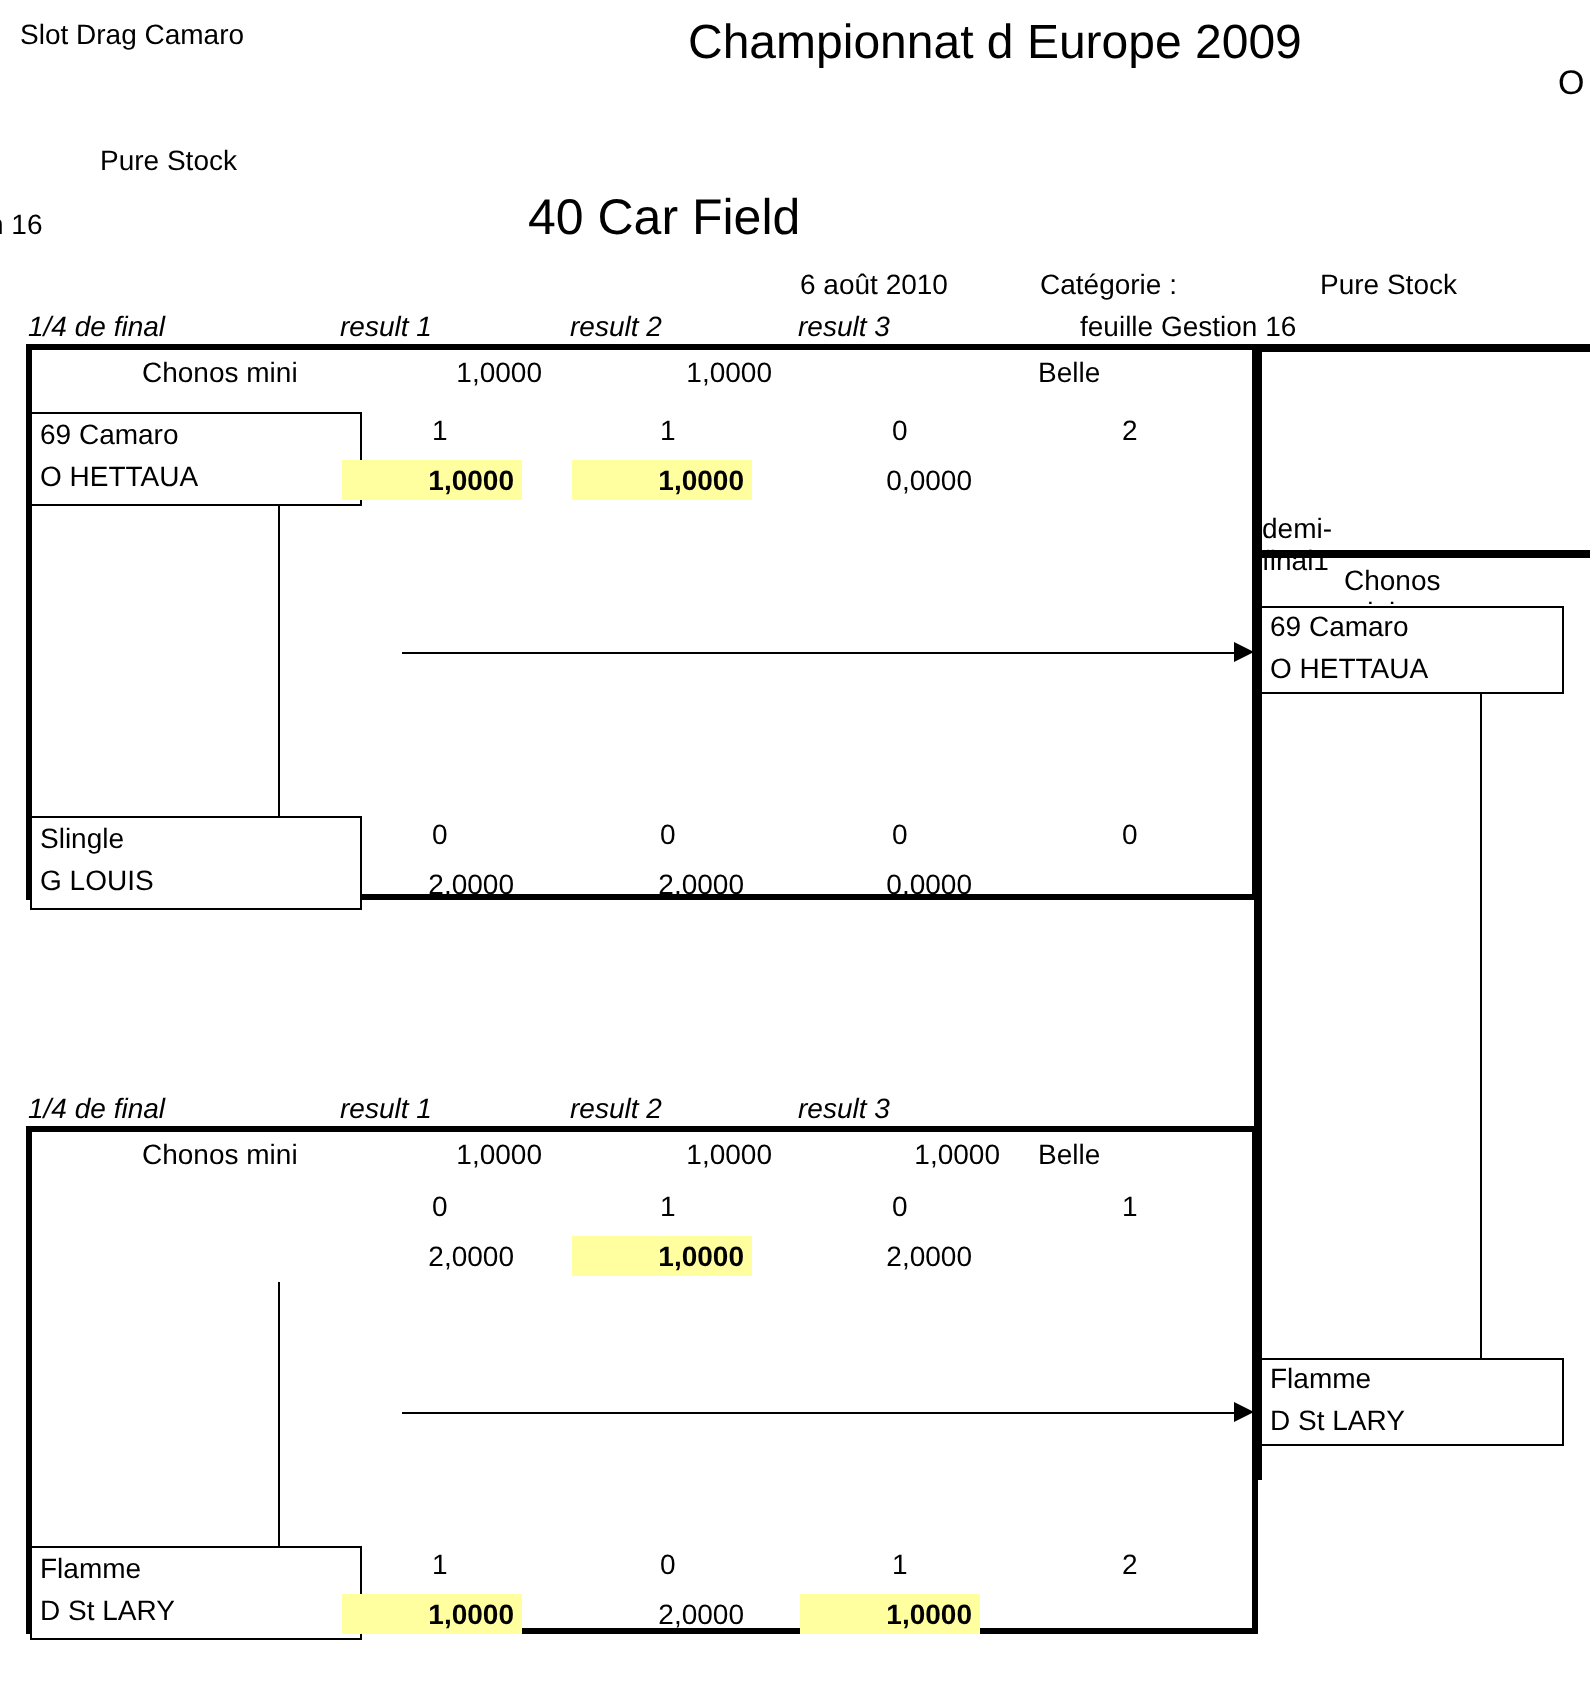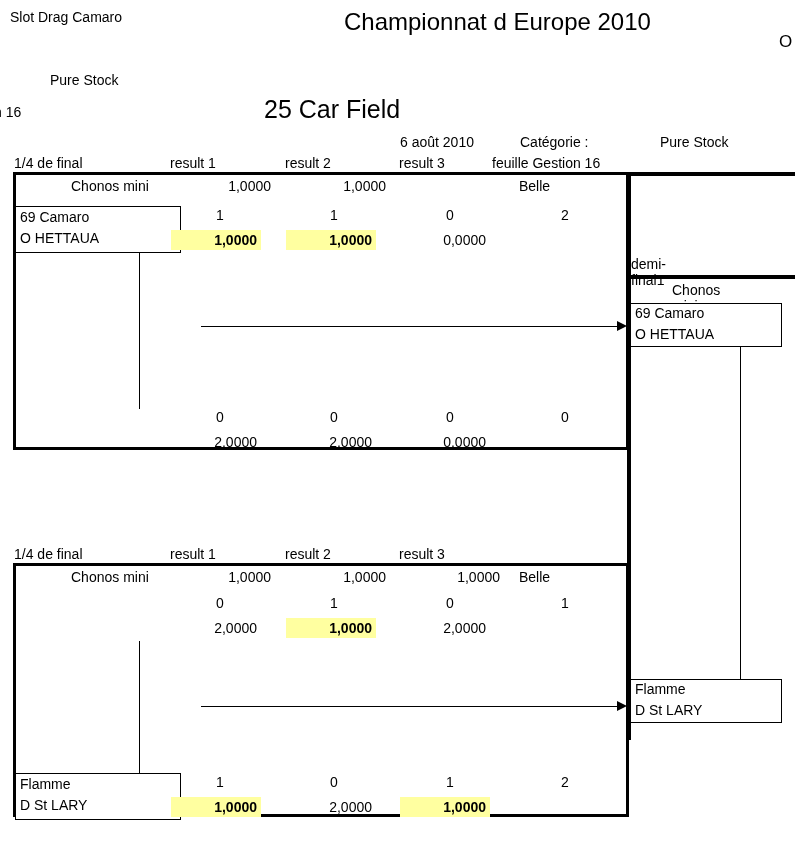--- a/index.html
+++ b/index.html
@@ -22,24 +22,24 @@
   .t-slot      { left: 10px;  top: 9px;   font-size: 14px; }
   .t-champ     { left: 344px; top: 8px;   font-size: 24px; }
   .t-oclip     { left: 779px; top: 32px;  font-size: 17px; }
   .t-pure1     { left: 50px;  top: 72px;  font-size: 14px; }
   .t-gestclip  { left: -6px;  top: 104px; font-size: 14px; }
   .t-32car     { left: 264px; top: 95px;  font-size: 25px; font-weight: normal; }
 
   .t-date      { left: 400px; top: 134px; font-size: 14px; }
   .t-categ     { left: 520px; top: 134px; font-size: 14px; }
   .t-purecat   { left: 660px; top: 134px; font-size: 14px; }
-  .t-feuille   { left: 492px; top: 155px; font-size: 14px; }
-
-  
-  .round-label { font-size: 14px; }
+  .t-feuille   { left: 540px; top: 155px; font-size: 14px; }
+
+  
+  .round-label { font-size: 14px; font-style: italic; }
 
   
   .match-block {
     position: absolute;
     border: 3px solid #000;
     background: #fff;
     box-sizing: border-box;
   }
   .hdr-row, .comp-row {
     position: absolute;
@@ -135,25 +135,25 @@
   .semi-vline {
     position: absolute;
     width: 1px;
     background: #000;
   }
 </style>
 </head>
 <body>
 
 <div class="abs t-slot">Slot Drag Camaro</div>
-<div class="abs t-champ">Championnat d Europe 2010</div>
+<div class="abs t-champ">Championnat d Europe 2009</div>
 <div class="abs t-oclip">O</div>
 <div class="abs t-pure1">Pure Stock</div>
 <div class="abs t-gestclip">n 16</div>
-<div class="abs t-32car">25 Car Field</div>
+<div class="abs t-32car">40 Car Field</div>
 
 <div class="abs t-date">6 août 2010</div>
 <div class="abs t-categ">Catégorie :</div>
 <div class="abs t-purecat">Pure Stock</div>
 <div class="abs t-feuille">feuille Gestion 16</div>
 
 <div class="abs round-label" style="left:14px; top:155px;">1/4 de final</div>
 <div class="abs round-label" style="left:170px; top:155px;">result 1</div>
 <div class="abs round-label" style="left:285px; top:155px;">result 2</div>
 <div class="abs round-label" style="left:399px; top:155px;">result 3</div>
@@ -182,20 +182,24 @@
     <div class="val bold hl" style="left:270px; top:24px; width:82px; padding:2px 4px;">1,0000</div>
     <div class="val" style="left:384px; top:24px; width:82px; padding:2px 4px;">0,0000</div>
   </div>
 
   <div class="v-connect" style="left:123px; top:78px; height:156px;"></div>
 
   <div class="arrow-line" style="left:185px; top:151px; width:416px;"></div>
   <div class="arrow-head" style="left:601px; top:146px;"></div>
 
   <div class="comp-row" style="top:233px; height:47px;">
+    <div class="name-box">
+      <span class="l1">Slingle</span>
+      <span class="l2">G LOUIS</span>
+    </div>
     <div class="val" style="left:200px; top:1px; width:25px; text-align:left;">0</div>
     <div class="val" style="left:314px; top:1px; width:25px; text-align:left;">0</div>
     <div class="val" style="left:430px; top:1px; width:25px; text-align:left;">0</div>
     <div class="val" style="left:545px; top:1px; width:25px; text-align:left;">0</div>
 
     <div class="val" style="left:155px; top:24px; width:82px; padding:2px 4px;">2,0000</div>
     <div class="val" style="left:270px; top:24px; width:82px; padding:2px 4px;">2,0000</div>
     <div class="val" style="left:384px; top:24px; width:82px; padding:2px 4px;">0,0000</div>
   </div>
 </div>

